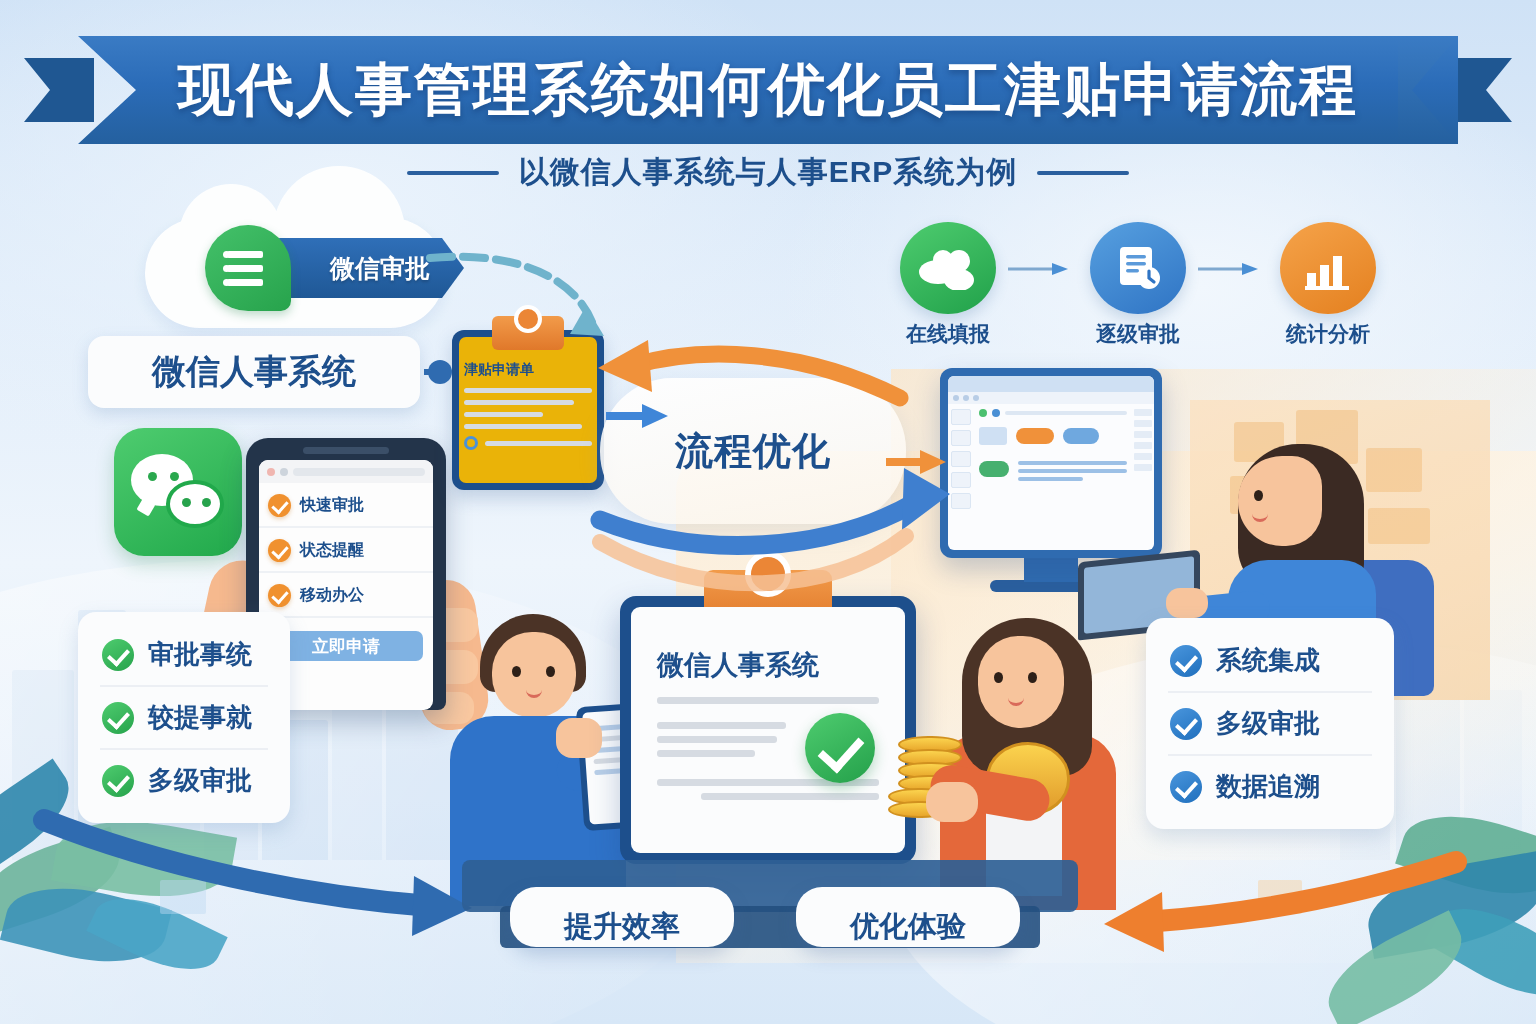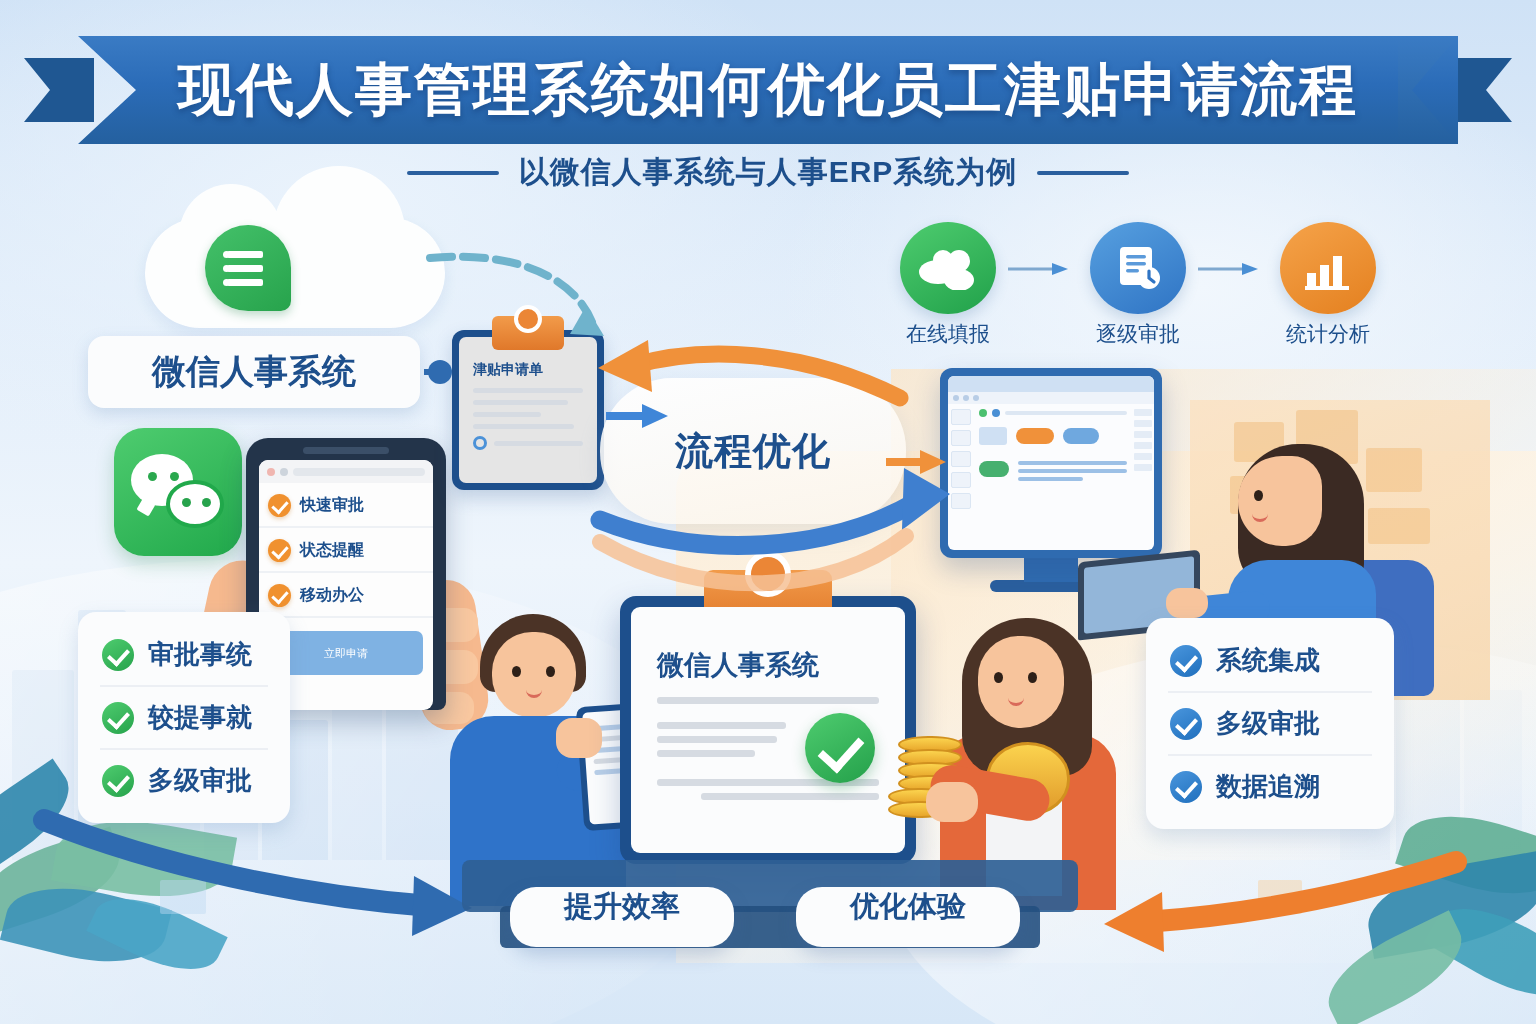--- a/index.html
+++ b/index.html
@@ -114,21 +114,21 @@
   }
   #label-wechat{ left:88px; top:336px; width:332px; height:72px; font-size:34px; }
   #label-erp{ left:1128px; top:360px; width:344px; height:74px; font-size:34px; }
 
   
   .clip-sm{
     position:absolute; left:452px; top:330px; width:152px; height:160px;
     background:#1d4f8c; border-radius:12px; padding:7px;
     box-shadow:0 8px 18px rgba(40,80,140,.22);
   }
-  .clip-sm .paper{ width:100%; height:100%; background:#e5e5e5; border-radius:7px; padding:24px 14px 10px; }
+  .clip-sm .paper{ width:100%; height:100%; background:#eab308; border-radius:7px; padding:24px 5px 10px; }
   .clip-clamp{
     position:absolute; left:50%; top:-14px; transform:translateX(-50%);
     width:72px; height:34px; background:linear-gradient(180deg,#f29b4a,#e0782a); border-radius:6px;
   }
   .clip-clamp::before{
     content:""; position:absolute; left:50%; top:-11px; transform:translateX(-50%);
     width:20px; height:20px; border-radius:50%; background:#eb8636; border:4px solid #fff;
   }
   .clip-title{ color:#1d4f8c; font-size:14px; font-weight:bold; margin-bottom:9px; white-space:nowrap; }
   .gline{ height:5px; background:#d6dbe2; border-radius:3px; margin-bottom:7px; }
@@ -155,32 +155,32 @@
   .phone .notch{ position:absolute; left:50%; top:9px; transform:translateX(-50%); width:86px; height:7px; background:#3b4f68; border-radius:4px; }
   .phone .screen{ width:100%; height:100%; background:#fdfdfd; border-radius:9px; overflow:hidden; }
   .phone .barrow{ height:23px; background:#f3f4f6; display:flex; align-items:center; gap:5px; padding:0 8px; }
   .phone .bdot{ width:8px;height:8px;border-radius:50%;background:#f0b6b0; }
   .phone .bdot.g{ background:#cdd4dc; }
   .phone .bbar{ flex:1; height:8px; background:#e3e7ec; border-radius:4px; }
   .p-item{ display:flex; align-items:center; gap:9px; padding:11px 9px 9px; border-bottom:2px solid #eef1f5; }
   .p-check{ width:23px;height:23px;border-radius:50%;background:#f0912f;flex:none;position:relative;box-shadow:0 2px 4px rgba(200,120,30,.3); }
   .p-check::after{ content:""; position:absolute; left:7px; top:4px; width:7px; height:12px; border:3px solid #fff; border-top:0; border-left:0; transform:rotate(42deg); }
   .p-label{ color:#1d4f8c; font-size:16px; font-weight:bold; white-space:nowrap; }
-  .p-btn{ margin:13px 10px 0; height:44px; background:#7fb2e3; border-radius:7px; display:flex; align-items:center; justify-content:center; color:#fff; font-size:11px; font-weight:normal; }
+  .p-btn{ margin:13px 10px 0; height:30px; background:#7fb2e3; border-radius:7px; display:flex; align-items:center; justify-content:center; color:#fff; font-size:17px; font-weight:bold; }
   .hand{ position:absolute; background:#f6b98e; border-radius:40% 40% 45% 45%; }
 
   
   .proc{ position:absolute; left:892px; top:222px; width:492px; height:120px; }
   .proc-item{ position:absolute; width:112px; text-align:center; }
   .proc-circ{
     width:96px; height:92px; border-radius:50%; margin:0 auto 6px;
     display:flex; align-items:center; justify-content:center;
     box-shadow:0 6px 14px rgba(60,110,160,.22);
   }
-  .proc-label{ color:#1d4f8c; font-size:21px; font-weight:normal; white-space:nowrap; }
+  .proc-label{ color:#1d4f8c; font-size:21px; font-weight:bold; white-space:nowrap; }
   .proc-arrow{ position:absolute; top:40px; width:62px; height:14px; }
 
   
   .center-blob{
     position:absolute; left:600px; top:378px; width:306px; height:146px;
     background:linear-gradient(170deg, rgba(255,255,255,.92), rgba(251,246,238,.82));
     border-radius:72px; box-shadow:0 8px 22px rgba(140,160,190,.2);
   }
   .center-text{
     position:absolute; left:600px; top:378px; width:306px; height:146px;
@@ -288,21 +288,21 @@
   .p3-hand{ position:absolute; left:926px; top:782px; width:52px; height:40px; background:#f7c49c; border-radius:18px; }
   .coinstack{ position:absolute; }
   .coin{ position:absolute; width:64px; height:17px; background:linear-gradient(180deg,#fbd34e,#e8a62b); border-radius:32px/9px; border:2px solid #d1911f; }
   .coinbig{ position:absolute; left:986px; top:742px; width:84px; height:74px; background:linear-gradient(180deg,#fbd34e,#e0992a); border-radius:42px/36px; border:3px solid #d1911f; }
 
   
   .deskbar{ position:absolute; left:462px; top:860px; width:616px; height:52px; background:#2f5f95; border-radius:8px; opacity:.92; }
   .deskbar2{ position:absolute; left:500px; top:906px; width:540px; height:42px; background:#23507f; border-radius:6px; opacity:.9; }
   .botpill{
     position:absolute; background:#fbfcfd; border-radius:26px; height:60px;
-    display:flex; align-items:flex-start; justify-content:center; padding:0 30px;
+    display:flex; align-items:flex-end; justify-content:center; padding:0 30px;
     color:#1d4f8c; font-size:29px; font-weight:bold; white-space:nowrap;
     box-shadow:0 8px 18px rgba(60,100,160,.25);
   }
   #bot-pill-1{ left:510px; top:887px; width:224px; }
   #bot-pill-2{ left:796px; top:887px; width:224px; }
 
   svg.ov{ position:absolute; inset:0; width:1536px; height:1024px; pointer-events:none; }
 </style>
 </head>
 <body>
@@ -351,20 +351,23 @@
     <div class="title-text">现代人事管理系统如何优化员工津贴申请流程</div>
   </div>
 
   <div class="subtitle-row">
     <span class="sub-dash"></span>
     <span class="subtitle">以微信人事系统与人事ERP系统为例</span>
     <span class="sub-dash"></span>
   </div>
 
   <div class="cloud"></div>
+  <div class="chat-chip">
+    <span>微信审批</span>
+  </div>
   <div class="chat-bubble">
     <i class="d" style="top:26px;"></i>
       <i style="top:26px; width:36px;"></i>
     <i class="d" style="top:40px;"></i>
       <i style="top:40px; width:36px;"></i>
     <i class="d" style="top:54px;"></i>
       <i style="top:54px; width:36px;"></i>
   </div>
 
   <div class="labelcard" id="label-wechat">

